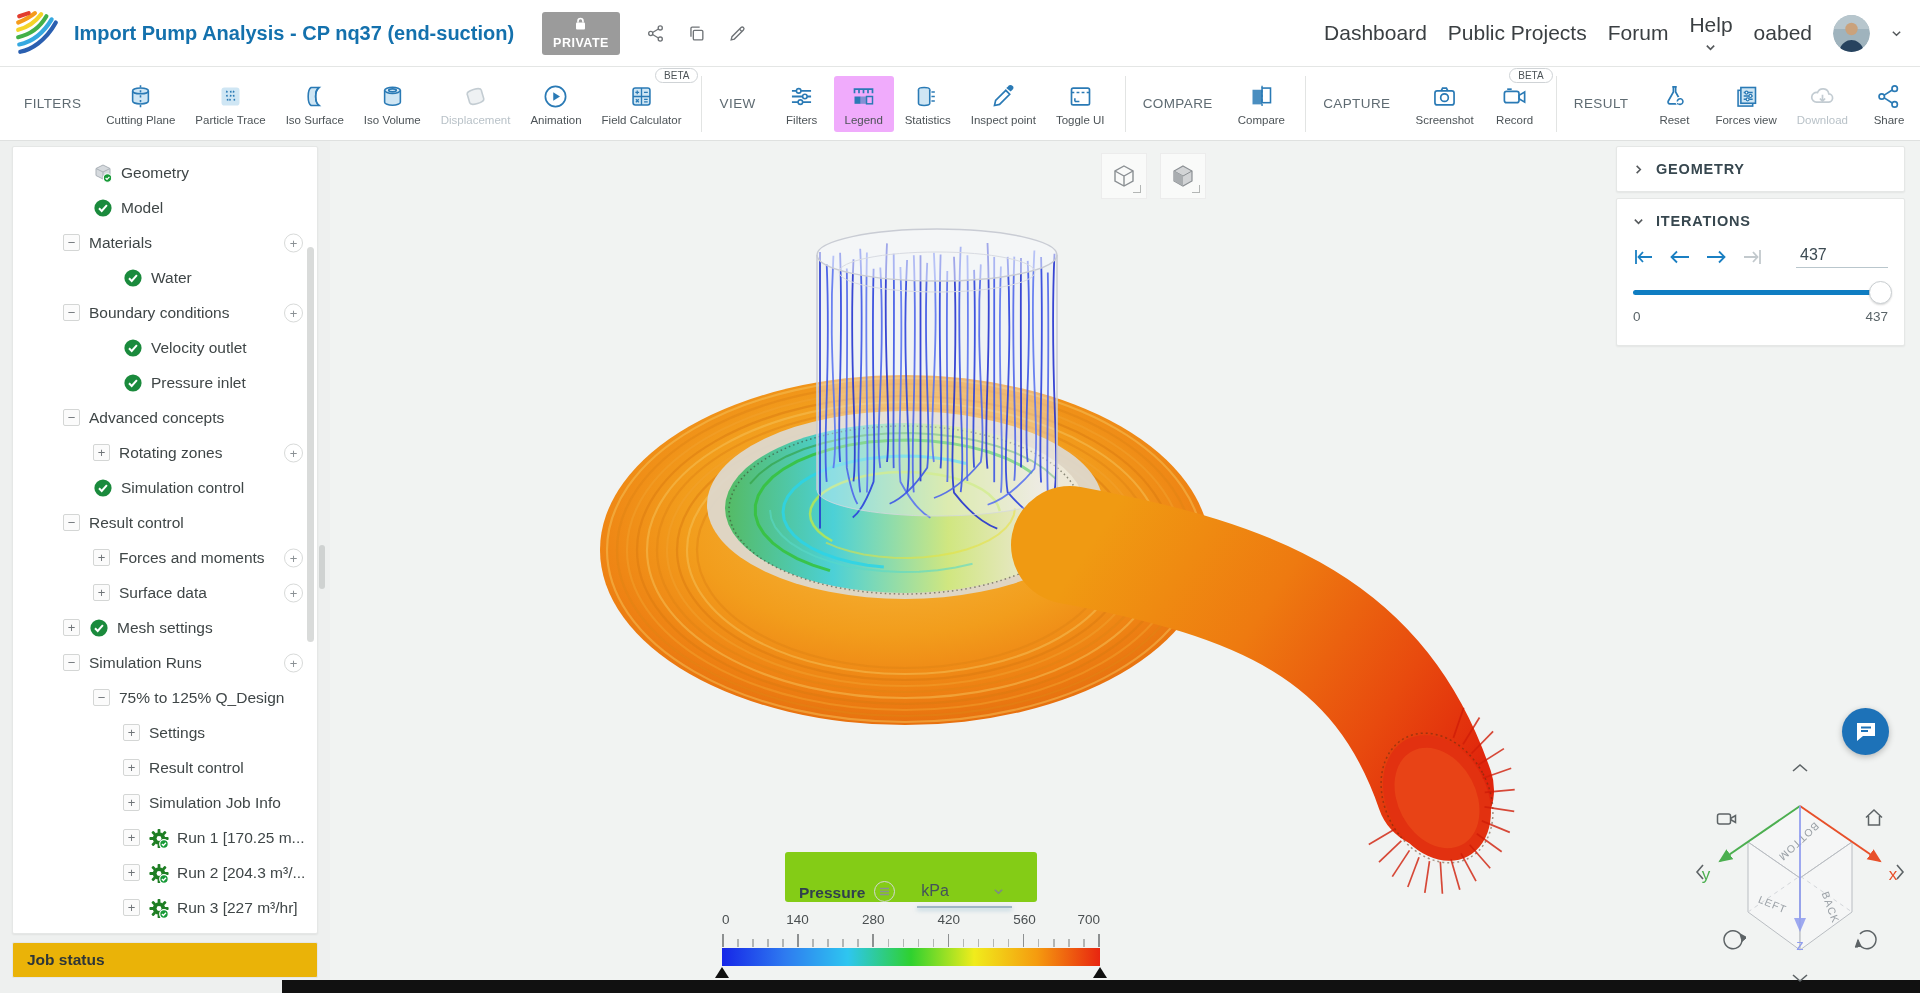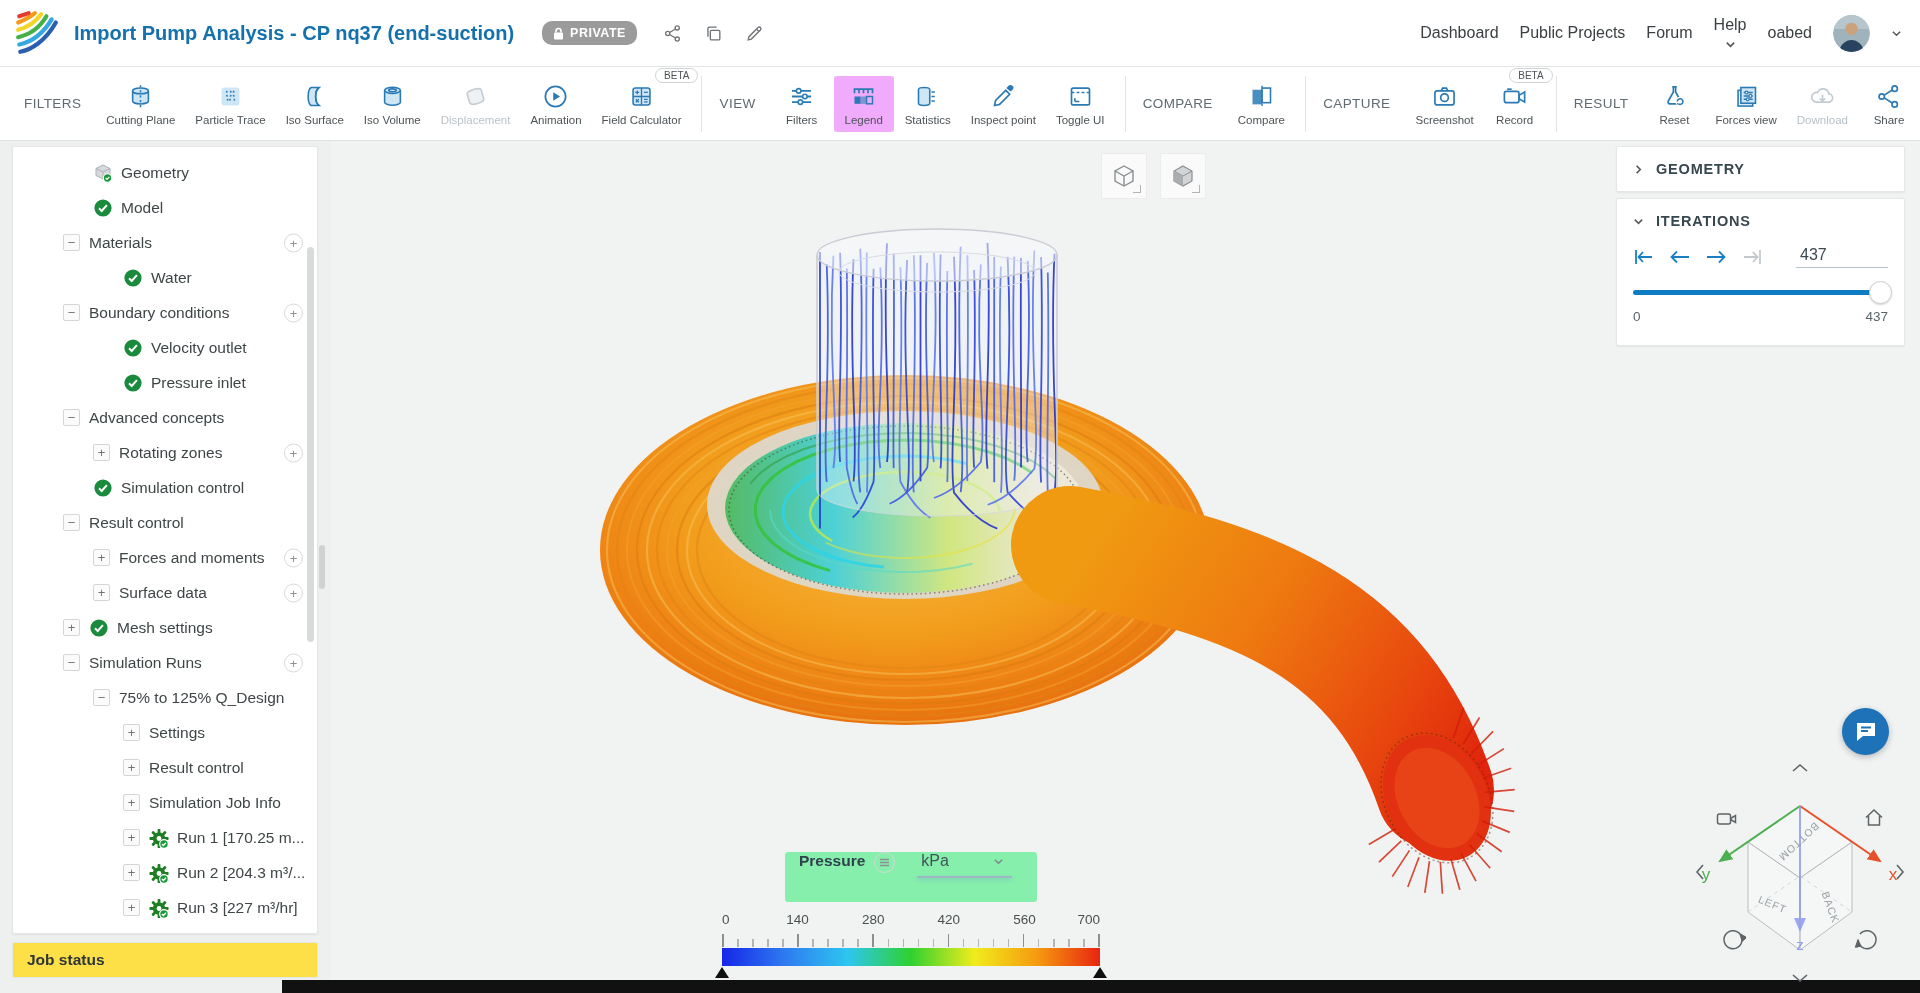--- a/index.html
+++ b/index.html
@@ -3,24 +3,24 @@
 <meta charset="utf-8">
 <style>
 *{margin:0;padding:0;box-sizing:border-box}
 html,body{width:1920px;height:993px;overflow:hidden;font-family:"Liberation Sans",sans-serif;}
 .app{position:relative;width:1920px;height:993px;background:#eef0ef;}
 
 
 .hdr{position:absolute;top:0;left:0;right:0;height:67px;background:#fff;border-bottom:1px solid #e4e6e5;display:flex;align-items:center;z-index:6;}
 .logo{margin-left:14px;width:46px;height:46px;flex:0 0 auto;}
 .title{margin-left:14px;font-size:20px;font-weight:bold;color:#1471ad;white-space:nowrap;}
-.badge{margin-left:28px;background:#9b9b9b;color:#fff;font-size:12.5px;font-weight:bold;letter-spacing:.5px;border-radius:10px;padding:5px 11px;display:flex;align-items:center;gap:6px;}
+.badge{margin-left:28px;background:#9b9b9b;color:#fff;font-size:12.5px;font-weight:bold;letter-spacing:.5px;border-radius:3px;padding:5px 11px;display:flex;align-items:center;gap:6px;flex-direction:column;}
 .hdr-actions{display:flex;align-items:center;gap:22px;margin-left:26px;}
 .hicon{width:19px;height:19px;color:#6f7377;cursor:pointer;}
-.hdr-right{margin-left:auto;margin-right:18px;display:flex;align-items:center;gap:21px;font-size:16px;color:#3a3f42;}
+.hdr-right{margin-left:auto;margin-right:18px;display:flex;align-items:center;gap:21px;font-size:21px;color:#3a3f42;}
 .hdr-link{cursor:pointer;white-space:nowrap;}
 .help-wrap{display:flex;align-items:center;gap:5px;cursor:pointer;flex-direction:column;}
 .chev{width:11px;height:11px;color:#55595c;}
 .avatar{width:37px;height:37px;border-radius:50%;overflow:hidden;flex:0 0 auto;}
 
 
 .toolbar{position:absolute;top:67px;left:0;right:0;height:74px;background:#fff;border-bottom:1px solid #dfe1e0;display:flex;align-items:center;padding-left:16px;z-index:5;}
 .tb-section{display:flex;align-items:center;height:100%;}
 .tb-sec-label{font-size:13.5px;color:#5f6b72;letter-spacing:.4px;margin:0 15px 0 8px;white-space:nowrap;}
 .tb-items{display:flex;align-items:center;height:100%;}
@@ -36,21 +36,21 @@
 
 .tree-panel{position:absolute;left:12px;top:146px;width:306px;height:788px;background:#fff;border:1px solid #e5e7e6;border-radius:2px;box-shadow:0 1px 2px rgba(0,0,0,.06);overflow:hidden;z-index:4;}
 .tree{padding-top:8px;position:relative;}
 .tree-row{position:relative;height:35px;display:flex;align-items:center;cursor:pointer;}
 .tree-row .expander{width:17px;height:17px;border:1px solid #d4d6d5;background:#fbfbfb;border-radius:2px;color:#6f7478;font-size:13px;line-height:15px;text-align:center;margin-right:9px;flex:0 0 auto;}
 .tree-row .ticon{width:20px;height:20px;margin-right:8px;flex:0 0 auto;display:flex;}
 .tree-row .tlabel{font-size:15.5px;color:#3f4647;white-space:nowrap;overflow:hidden;}
 .tree-row .add-btn{position:absolute;right:14px;top:50%;transform:translateY(-50%);width:19px;height:19px;border:1px solid #d8dad9;border-radius:50%;background:#fff;color:#8a9094;font-size:13px;line-height:17px;text-align:center;}
 .tree-scrollbar{position:absolute;right:3px;top:100px;width:7px;height:395px;background:#d9dbda;border-radius:4px;}
 .panel-handle{position:absolute;left:319px;top:545px;width:6px;height:44px;background:#cfd2d1;border-radius:3px;z-index:4;}
-.job-card{position:absolute;left:12px;top:942px;width:306px;height:36px;background:#fde047;border:1px solid #e5e7e6;border-radius:2px;display:flex;align-items:center;padding-left:14px;z-index:4;}
+.job-card{position:absolute;left:12px;top:942px;width:306px;height:36px;background:#eab308;border:1px solid #e5e7e6;border-radius:2px;display:flex;align-items:center;padding-left:14px;z-index:4;}
 .job-card .jlabel{font-size:15.5px;font-weight:bold;color:#2e3638;}
 
 
 .viewport{position:absolute;left:330px;top:141px;right:0;bottom:13px;background:#f1f3f2;overflow:hidden;}
 .view-btns{position:absolute;left:771px;top:12px;display:flex;gap:13px;}
 .vbtn{position:relative;width:46px;height:46px;background:rgba(255,255,255,.55);border:1px solid #ececec;display:flex;align-items:center;justify-content:center;cursor:pointer;}
 .vbtn::after{content:'';position:absolute;right:5px;bottom:5px;width:7px;height:7px;border-right:1.5px solid #b3b6b5;border-bottom:1.5px solid #b3b6b5;}
 .pump-svg{position:absolute;left:50px;top:19px;}
 
 
@@ -61,21 +61,21 @@
 .rp-head{display:flex;align-items:center;gap:12px;cursor:pointer;}
 .iter-controls{margin-top:17px;display:flex;align-items:center;}
 .iter-btn{width:22px;height:18px;margin-right:14px;color:#1a7fc2;cursor:pointer;}
 .iter-btn.disabled{color:#c2c9cd;}
 .iter-value{margin-left:auto;width:92px;font-size:16px;color:#3c4a52;border-bottom:1px solid #b9c6cc;padding:0 4px 3px 4px;}
 .iter-slider{position:relative;margin-top:22px;height:5px;background:#0f7dc2;border-radius:3px;}
 .iter-thumb{position:absolute;right:-4px;top:-9px;width:23px;height:23px;border-radius:50%;background:#fff;border:1.5px solid #c9ced1;box-shadow:0 1px 2px rgba(0,0,0,.15);cursor:pointer;}
 .iter-range{display:flex;justify-content:space-between;margin-top:14px;font-size:13.5px;color:#5a6468;}
 
 
-.legend-card{position:absolute;left:835px;top:852px;width:252px;height:50px;background:#86efac;border-radius:3px;display:flex;align-items:flex-start;padding:0 14px;z-index:3;}
+.legend-card{position:absolute;left:835px;top:852px;width:252px;height:50px;background:#84cc16;border-radius:3px;display:flex;align-items:flex-end;padding:0 14px;z-index:3;}
 .legend-field{font-size:15.5px;font-weight:bold;color:#30404d;}
 .legend-menu-btn{width:21px;height:21px;border:1px solid #d5d7d6;border-radius:50%;margin-left:9px;display:flex;align-items:center;justify-content:center;color:#8a9094;cursor:pointer;}
 .legend-unit-wrap{position:relative;margin-left:26px;display:flex;align-items:center;gap:44px;cursor:pointer;padding-bottom:2px;}
 .legend-unit{font-size:16px;color:#44525b;}
 .legend-underline{position:absolute;left:-4px;right:-8px;bottom:-6px;height:2px;background:#9fb6c4;box-shadow:0 2px 4px rgba(120,170,200,.6);}
 .colorbar-wrap{position:absolute;left:772px;top:912px;width:378px;z-index:3;}
 .cb-labels{position:relative;height:18px;font-size:13.5px;color:#4a4f51;}
 .cb-labels span{position:absolute;transform:translateX(-50%);}
 .cb-labels span:first-child{transform:none;}
 .cb-labels span:last-child{transform:translateX(-100%);}

